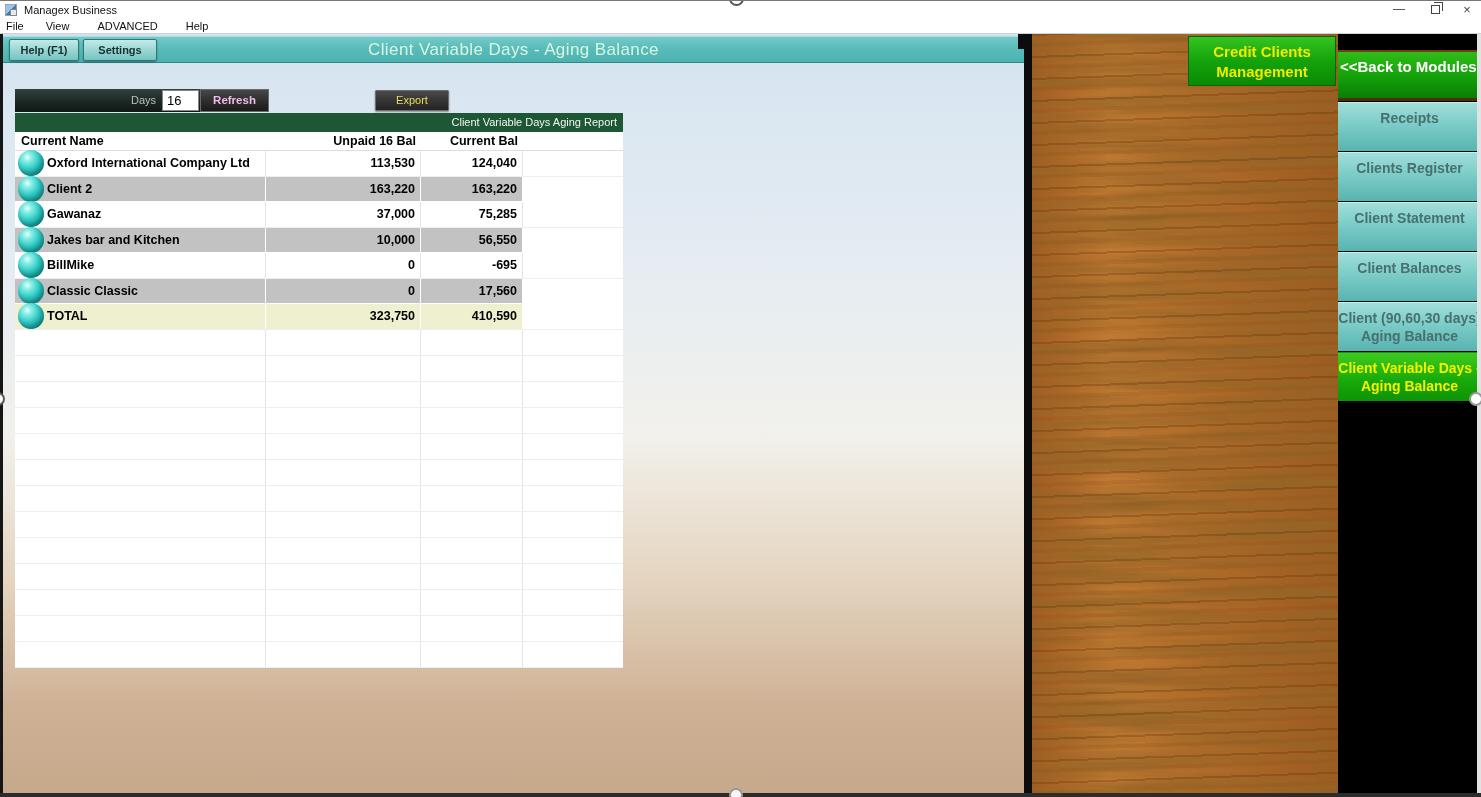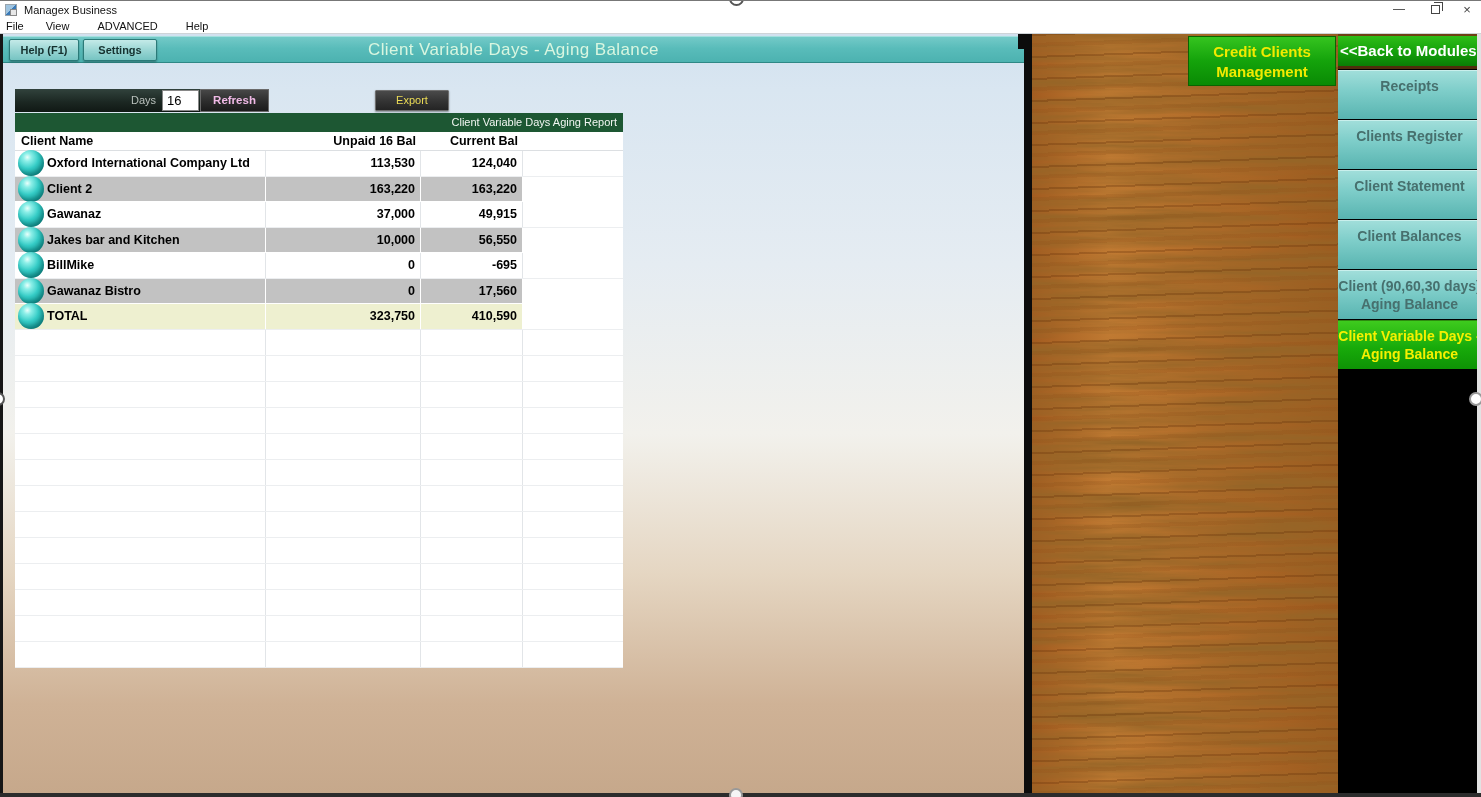--- a/index.html
+++ b/index.html
@@ -97,25 +97,25 @@
   .wood-bands { position:absolute; left:0; top:0; width:100%; height:100%;
     background:repeating-linear-gradient(178deg, rgba(96,44,6,.28) 0 2px, rgba(0,0,0,0) 2px 9px,
       rgba(140,74,20,.18) 9px 13px, rgba(0,0,0,0) 13px 22px); }
 
   .credit-btn { position:absolute; left:1188px; top:35px; width:148px; height:50px;
     background:linear-gradient(180deg,#35c41f 0%,#14a30b 50%,#0a8a04 100%);
     border:1px solid #0a6400; color:#f2ea00; font-size:15px; font-weight:bold;
     text-align:center; line-height:1.3; padding-top:5px; }
 
   .sidebar { position:absolute; left:1338px; top:33px; width:143px; height:764px; background:#000; }
-  .back-btn { position:relative; width:143px; height:35px;
+  .back-btn { position:relative; width:143px; height:51px;
     background:linear-gradient(180deg,#2fbd18 0%,#13a00a 55%,#0a7d05 100%);
     border-top:2px solid #6e4014; border-bottom:3px solid #4f2e0c;
     color:#fff; font-size:15px; font-weight:bold; padding:6px 0 0 2px;
-    white-space:nowrap; overflow:hidden; }
+    white-space:nowrap; overflow:hidden;margin-top:16px; }
   .nav-btn { position:relative; width:143px; height:49px; margin-top:1px;
     background:linear-gradient(180deg,#a0deda 0%,#7fceca 40%,#58b4b0 100%);
     border-top:1px solid #c9efec; color:#47706e; font-size:14px; font-weight:bold;
     text-align:center; padding-top:7px; line-height:1.25; overflow:hidden; }
   .nav-btn.active { background:linear-gradient(180deg,#3ecb1e 0%,#18ab0a 55%,#0e9305 100%);
     border-top:1px solid #2e8a10; color:#f5f000; }
 
   
   .right-strip { position:absolute; left:1477px; top:33px; width:4px; height:764px; background:#e2e2e2; z-index:40; }
   .bottom-strip { position:absolute; left:0; top:792px; width:1481px; height:5px; background:#2c2c2c; z-index:41; }
@@ -156,58 +156,58 @@
       <span class="days-label">Days</span>
       <input class="days-input" value="16" style="">
       <span class="refresh-btn">Refresh</span>
     </div>
     <span class="export-btn">Export</span>
 
     <div class="report-banner">Client Variable Days Aging Report</div>
 
     <div class="report-table">
       <div class="trow thead">
-        <div class="c1">Client Name</div>
+        <div class="c1">Current Name</div>
         <div class="c2">Unpaid 16 Bal</div>
         <div class="c3">Current Bal</div>
         <div class="c4"></div>
       </div>
 
       <div class="trow drow">
         <div class="c1"><span class="sphere"></span><span>Oxford International Company Ltd</span></div>
         <div class="c2">113,530</div>
         <div class="c3">124,040</div>
         <div class="c4"></div>
       </div>
       <div class="trow drow shade">
         <div class="c1"><span class="sphere"></span><span>Client 2</span></div>
         <div class="c2">163,220</div>
         <div class="c3">163,220</div>
         <div class="c4"></div>
       </div>
       <div class="trow drow">
         <div class="c1"><span class="sphere"></span><span>Gawanaz</span></div>
         <div class="c2">37,000</div>
-        <div class="c3">49,915</div>
+        <div class="c3">75,285</div>
         <div class="c4"></div>
       </div>
       <div class="trow drow shade">
         <div class="c1"><span class="sphere"></span><span>Jakes bar and Kitchen</span></div>
         <div class="c2">10,000</div>
         <div class="c3">56,550</div>
         <div class="c4"></div>
       </div>
       <div class="trow drow">
         <div class="c1"><span class="sphere"></span><span>BillMike</span></div>
         <div class="c2">0</div>
         <div class="c3">-695</div>
         <div class="c4"></div>
       </div>
       <div class="trow drow shade">
-        <div class="c1"><span class="sphere"></span><span>Gawanaz Bistro</span></div>
+        <div class="c1"><span class="sphere"></span><span>Classic Classic</span></div>
         <div class="c2">0</div>
         <div class="c3">17,560</div>
         <div class="c4"></div>
       </div>
       <div class="trow drow total">
         <div class="c1"><span class="sphere"></span><span>TOTAL</span></div>
         <div class="c2">323,750</div>
         <div class="c3">410,590</div>
         <div class="c4"></div>
       </div>

